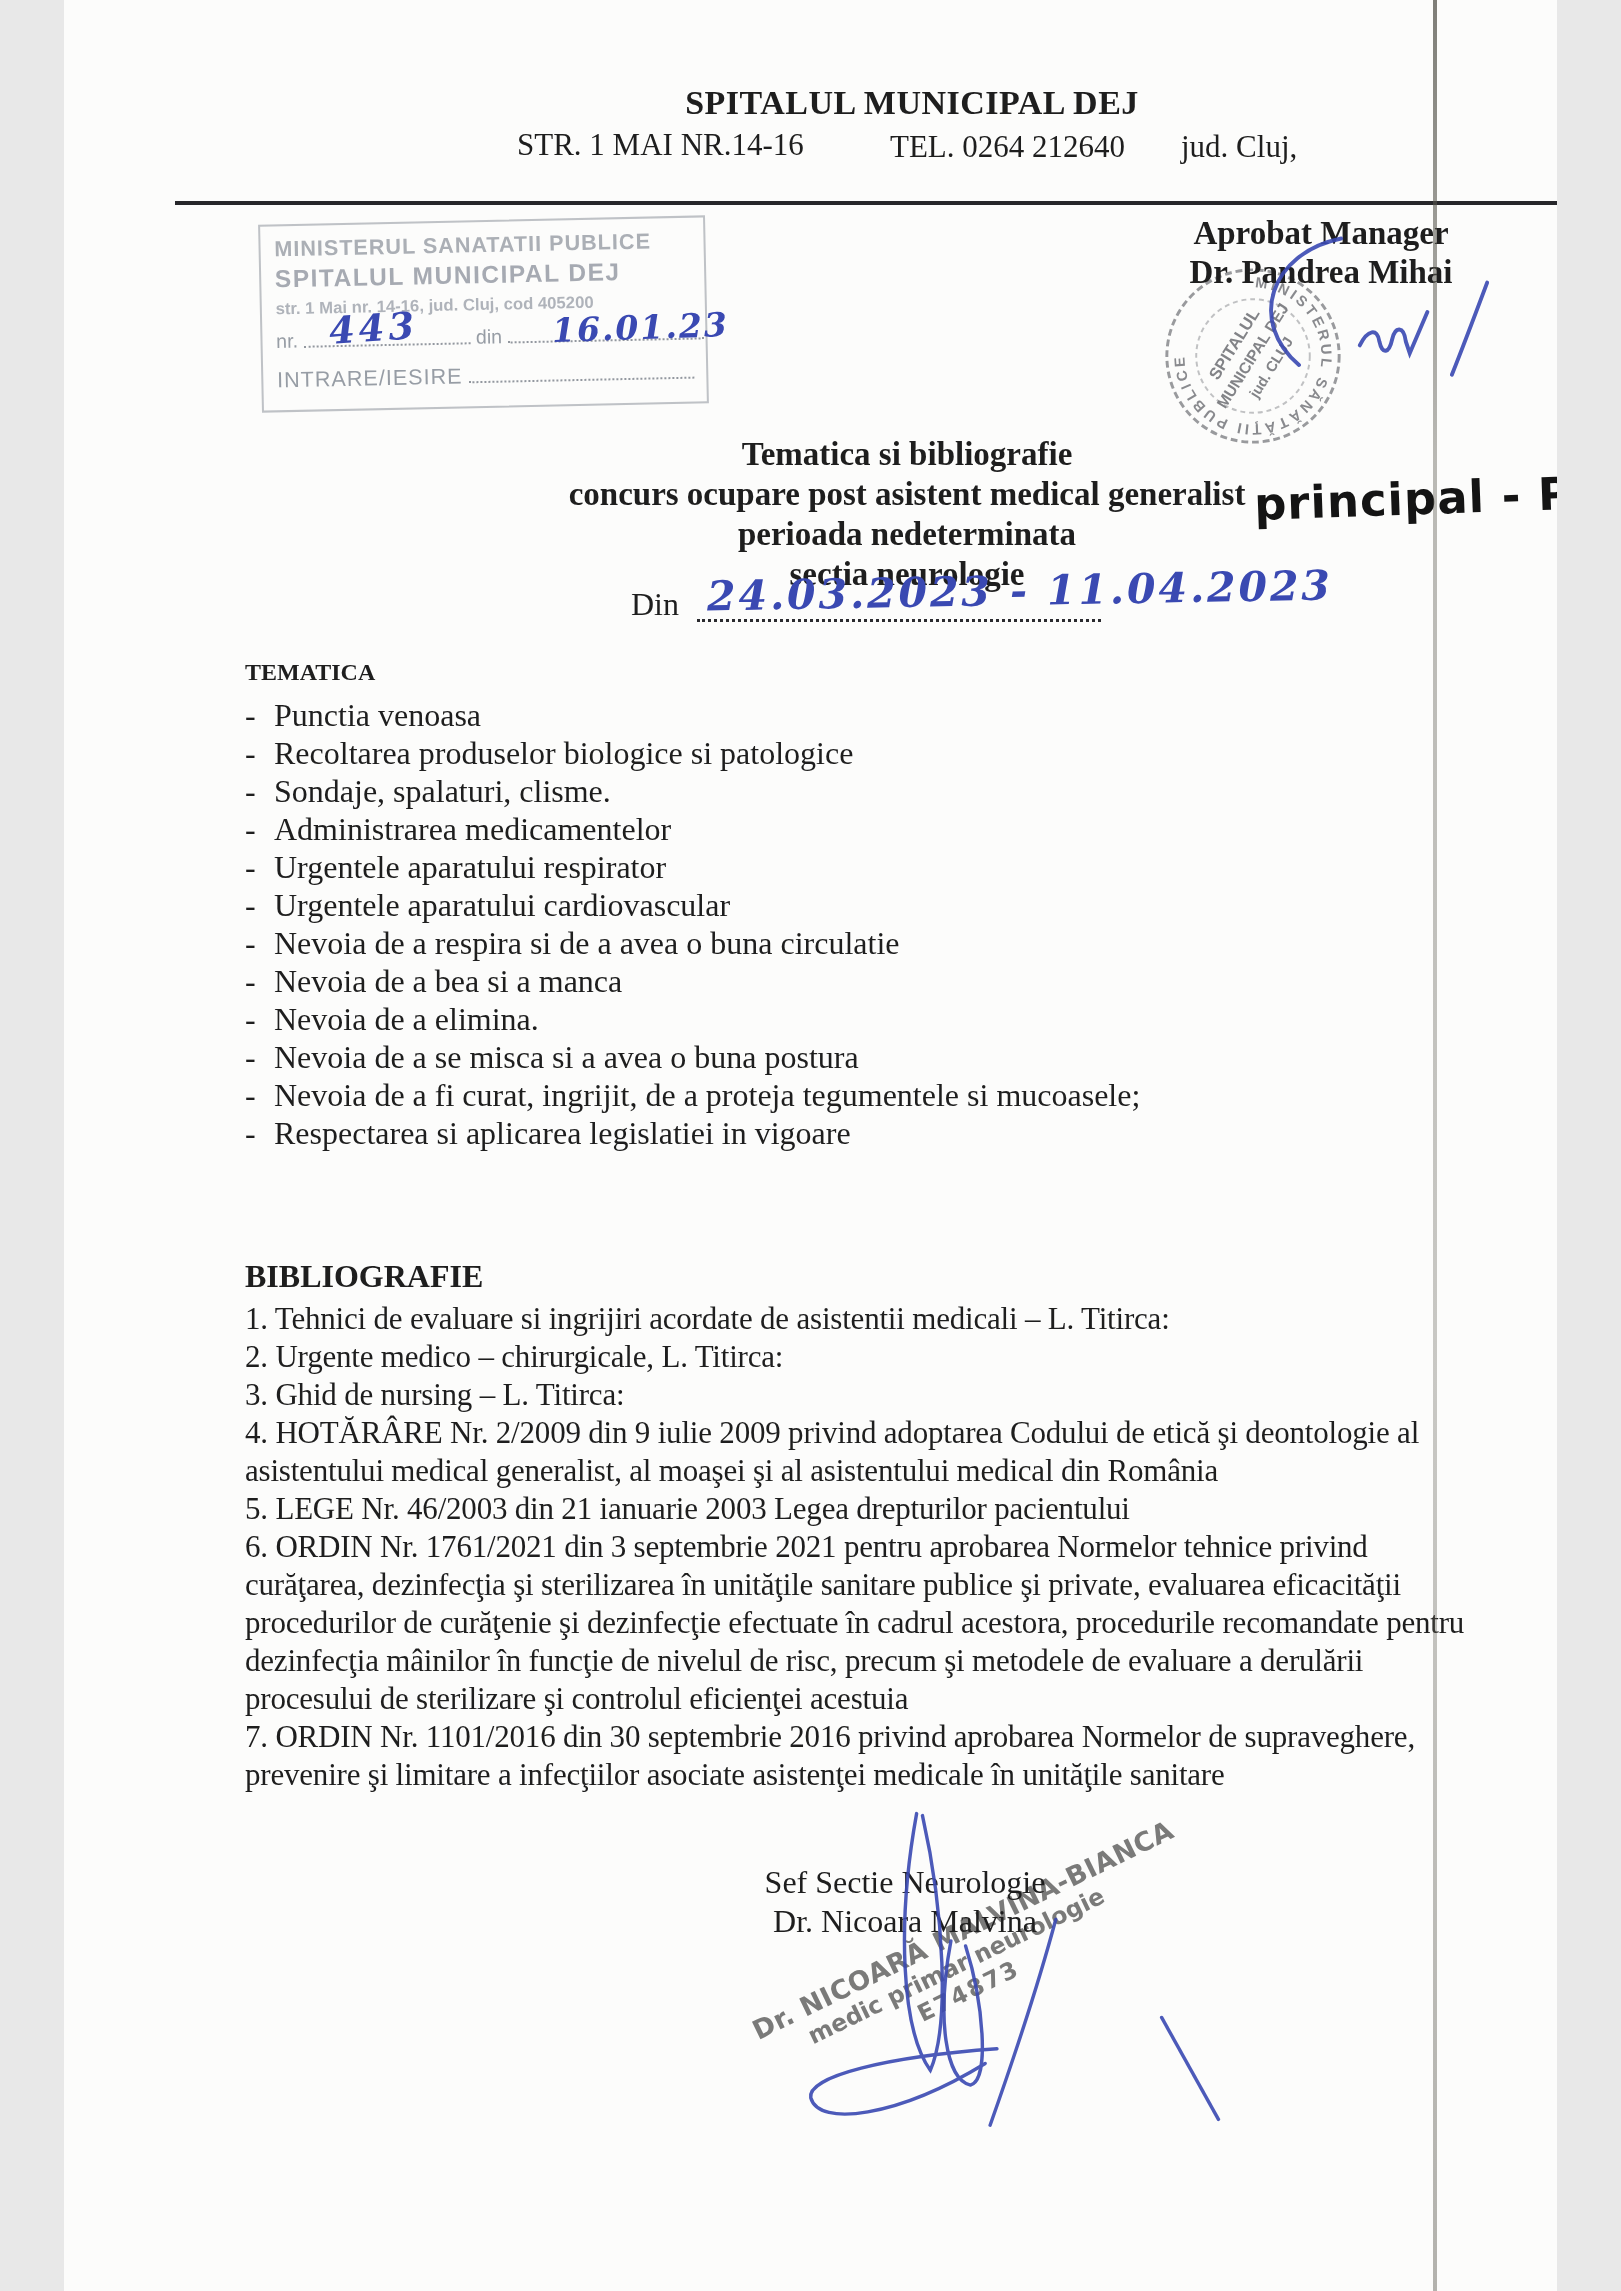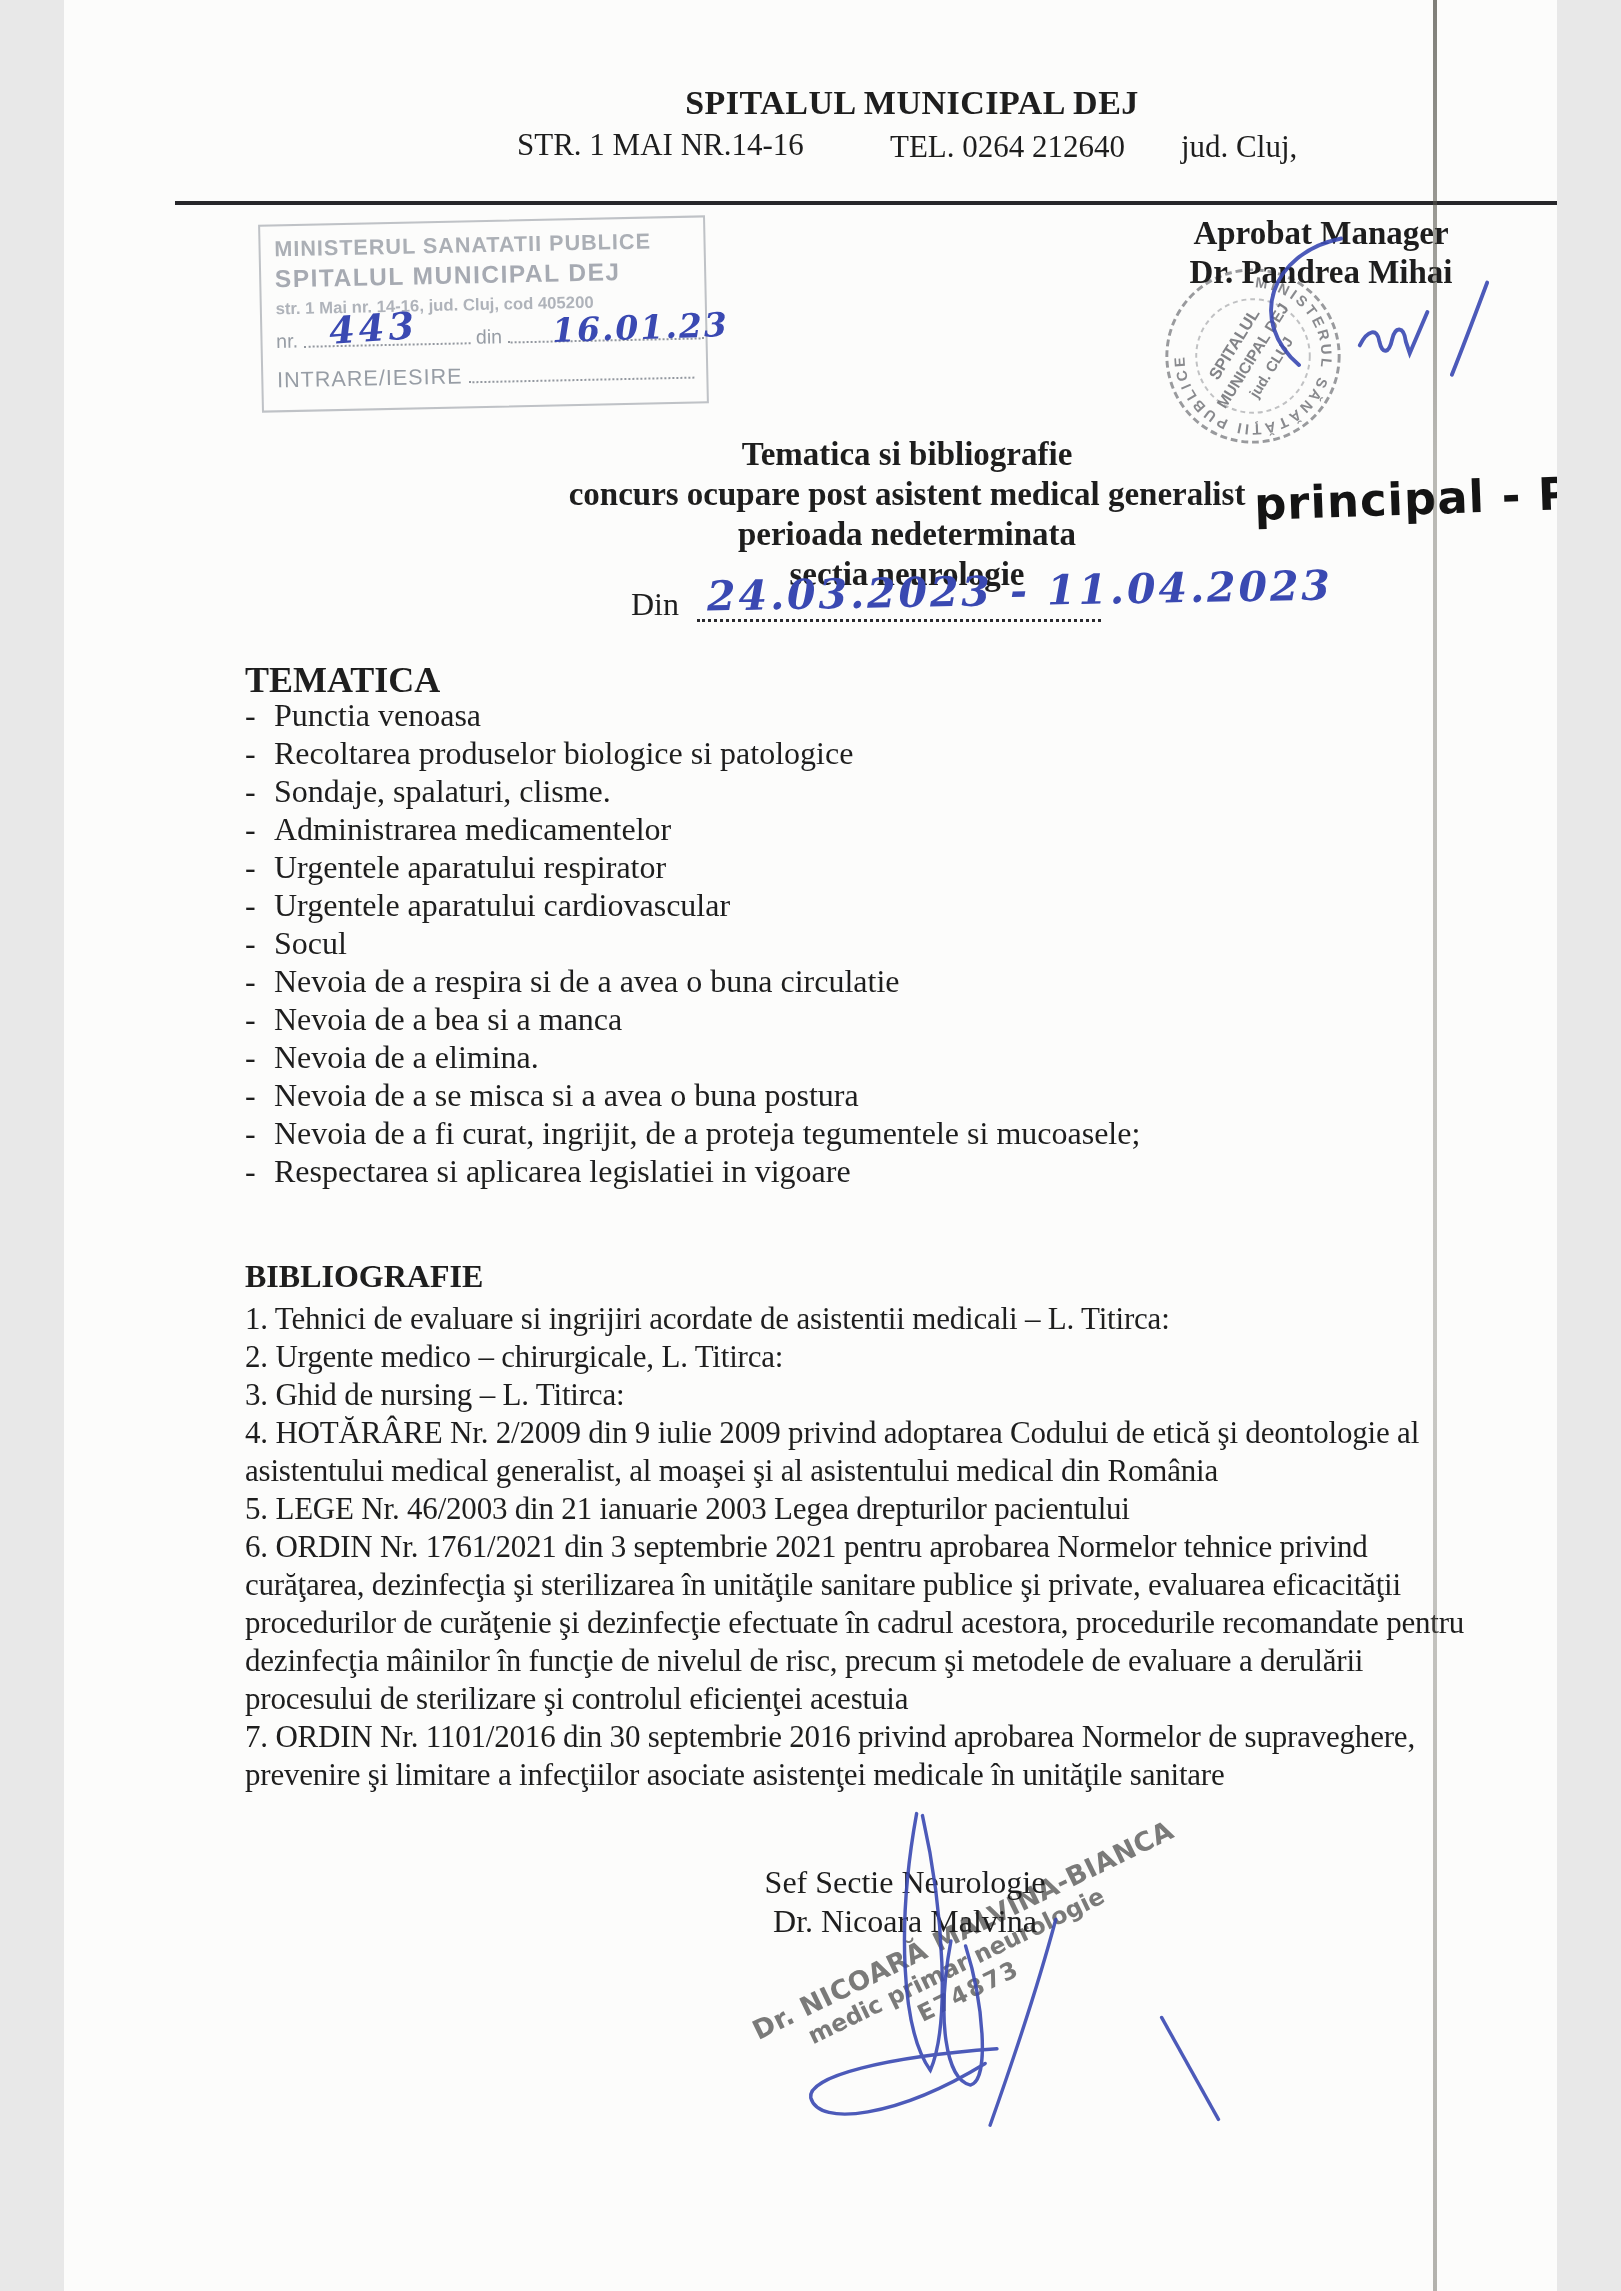--- a/index.html
+++ b/index.html
@@ -44,21 +44,21 @@
 
   
   .title{left:196px;top:434px;width:1294px;font-size:33px;line-height:40px;z-index:2;}
   .hw-marker{left:1190px;top:472px;font-size:45px;font-family:"DejaVu Sans",sans-serif;font-weight:bold;
     color:#141414;transform:rotate(-2deg);letter-spacing:1px;z-index:3;}
   .din-row{left:567px;top:586px;font-size:32px;z-index:2;}
   .din-dots{left:633px;top:588px;width:404px;height:31px;border-bottom:3.9px dotted #2a2a2e;}
   .din-value{left:643px;top:567px;font-size:41px;letter-spacing:2.9px;transform:rotate(-1deg);z-index:3;}
 
   
-  .tem-head{left:181px;top:659px;font-size:36px;}
+  .tem-head{left:181px;top:659px;font-size:24px;}
   .tem-list{left:210px;top:696px;font-size:32px;line-height:38px;}
   .tem-list div{position:relative;}
   .tem-list div::before{content:"-";position:absolute;left:-29px;}
   
   .bib-head{left:181px;top:1258px;font-size:32px;}
   .bib-lines{left:181px;top:1300px;font-size:31px;line-height:38px;letter-spacing:-0.2px;}
 
   
   .foot{left:490px;top:1863px;width:702px;font-size:32px;line-height:39px;z-index:2;}
   .doc-stamp{left:681px;top:1921px;width:421px;transform:rotate(-26deg);transform-origin:center;
@@ -152,21 +152,20 @@
   <div class="abs hw-blue din-value nowrap">24.03.2023 - 11.04.2023</div>
 
   <div class="abs tem-head b">TEMATICA</div>
   <div class="abs tem-list">
       <div class="nowrap">Punctia venoasa</div>
       <div class="nowrap">Recoltarea produselor biologice si patologice</div>
       <div class="nowrap">Sondaje, spalaturi, clisme.</div>
       <div class="nowrap">Administrarea medicamentelor</div>
       <div class="nowrap">Urgentele aparatului respirator</div>
       <div class="nowrap">Urgentele aparatului cardiovascular</div>
-      <div class="nowrap">Socul</div>
       <div class="nowrap">Nevoia de a respira si de a avea o buna circulatie</div>
       <div class="nowrap">Nevoia de a bea si a manca</div>
       <div class="nowrap">Nevoia de a elimina.</div>
       <div class="nowrap">Nevoia de a se misca si a avea o buna postura</div>
       <div class="nowrap">Nevoia de a fi curat, ingrijit, de a proteja tegumentele si mucoasele;</div>
       <div class="nowrap">Respectarea si aplicarea legislatiei in vigoare</div>
     </div>
 
   <div class="abs bib-head b">BIBLIOGRAFIE</div>
   <div class="abs bib-lines">

